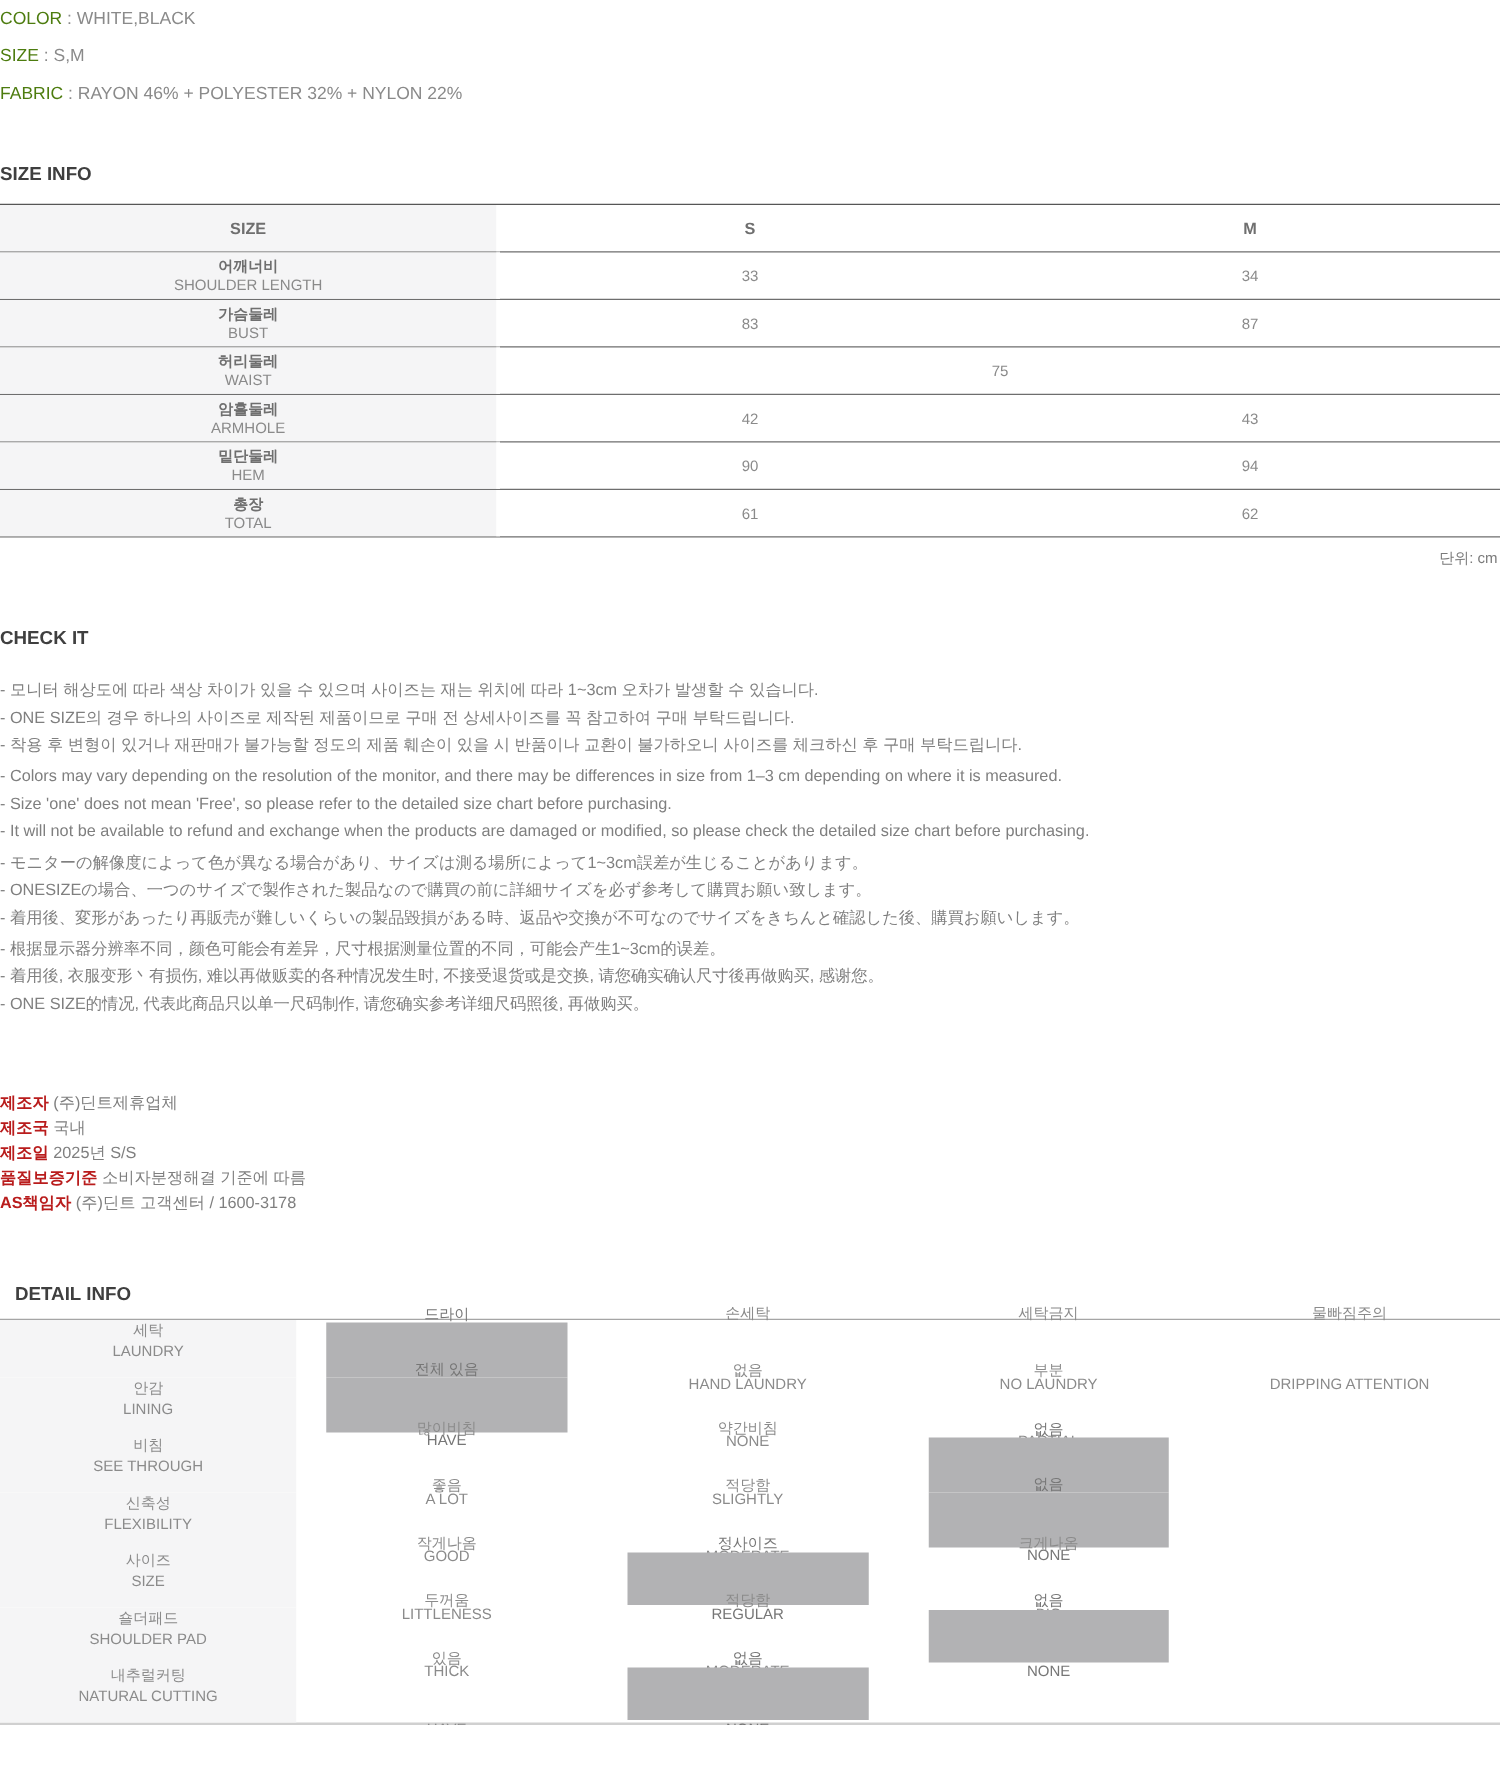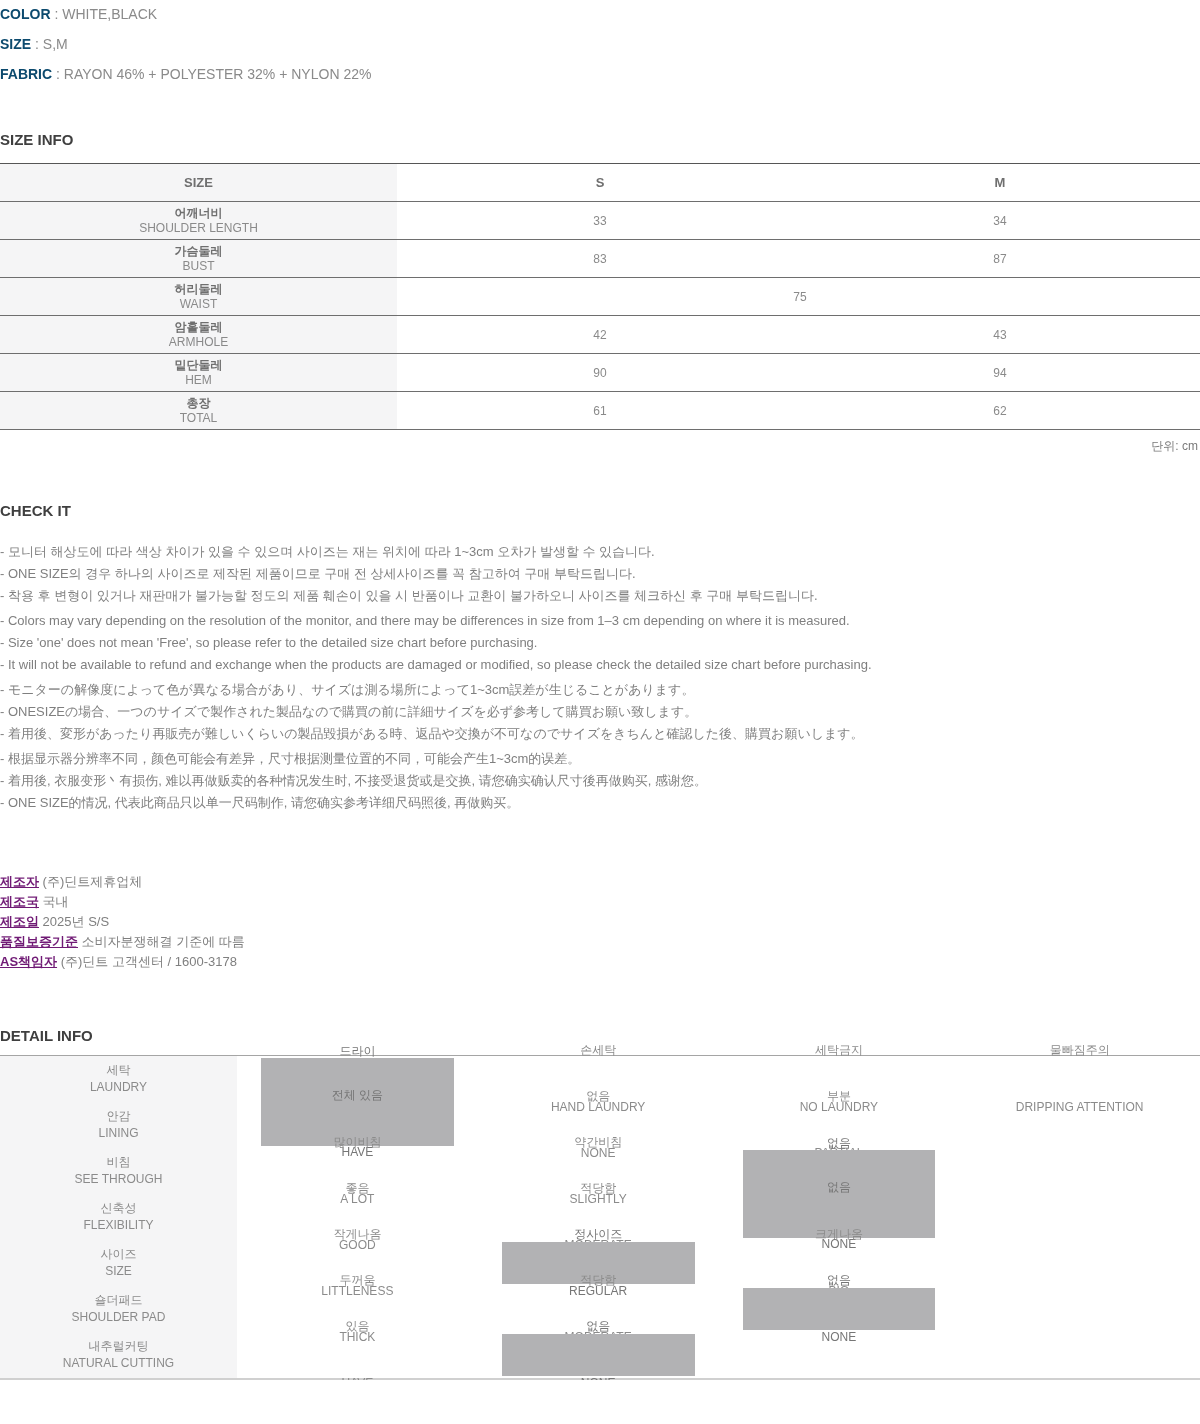--- a/index.html
+++ b/index.html
@@ -6,28 +6,28 @@
   html, body { margin:0; padding:0; background:#ffffff; }
   body {
     width:1200px;
     font-family:"Liberation Sans","DejaVu Sans",sans-serif;
     color:#7f7f7f;
   }
   .page { padding-top:6px; width:1200px; }
 
   
   .info-line { font-size:14px; line-height:16px; margin:0 0 14px 0; }
-  .info-label { font-weight:bold; color:#0c4a6e; }
+  .info-label { font-weight:normal; color:#4d7c0f; }
   .info-value { color:#8a8a8a; }
 
   
   .heading { font-size:15px; font-weight:bold; color:#3f3f3f; margin:0; line-height:16px; }
   .size-info-heading { margin-top:50px; margin-bottom:15px; }
   .check-heading { margin-top:48px; }
-  .detail-heading { margin-top:56px; margin-bottom:11px; }
+  .detail-heading { margin-top:56px; margin-bottom:11px;margin-left:12px; }
 
   
   .size-table { border-top:1px solid #565656; width:1200px; }
   .size-row { display:flex; height:38px; border-bottom:1px solid #6e6e6e; }
   .size-row .lbl {
     width:400px; background:var(--label-bg,#f5f5f6); border-right:3px solid #fff;
     display:flex; flex-direction:column; align-items:center; justify-content:center;
     text-align:center;
   }
   .lbl .ko { font-weight:bold; font-size:12px; color:#6f6f6f; line-height:15px; }
@@ -39,29 +39,29 @@
 
   .unit-note { text-align:right; font-size:12px; color:#7a7a7a; margin-top:8px; padding-right:2px; }
 
   
   .check-block { margin-top:3px; font-size:13px; line-height:22px; color:#7f7f7f; }
   .check-block.first { margin-top:22px; }
   .check-block p { margin:0; }
 
   
   .mfr { margin-top:58px; font-size:13px; line-height:20px; }
-  .mfr-label { font-weight:bold; color:#701a75;text-decoration:underline; }
+  .mfr-label { font-weight:bold; color:#b91c1c; }
   .mfr-value { color:#7f7f7f; }
 
   
   .detail-grid { border-top:1px solid #a5a5a5; border-bottom:2px solid #d0d0d0; width:1200px; }
   .detail-row { display:flex; height:46px; }
   .d-lbl {
     width:237px; background:var(--label-bg,#f5f5f6);
-    display:flex; flex-direction:column; align-items:center; justify-content:center;
+    display:flex; flex-direction:column; align-items:center; 
     text-align:center; font-size:12px; line-height:17px; color:#8b8b8b;
   }
   .d-opt { flex:1; position:relative; }
   .d-opt .box {
     position:absolute; left:24px; right:24px; top:2px; bottom:2px;
     display:flex; flex-direction:column; align-items:center; justify-content:center;
     text-align:center; font-size:12px; line-height:17px; color:#8b8b8b;gap:40px;
   }
   .d-opt .box.sel { background:var(--highlight,#b2b2b4); color:#767676; }
   .d-opt .box.merge-top { top:0; }

